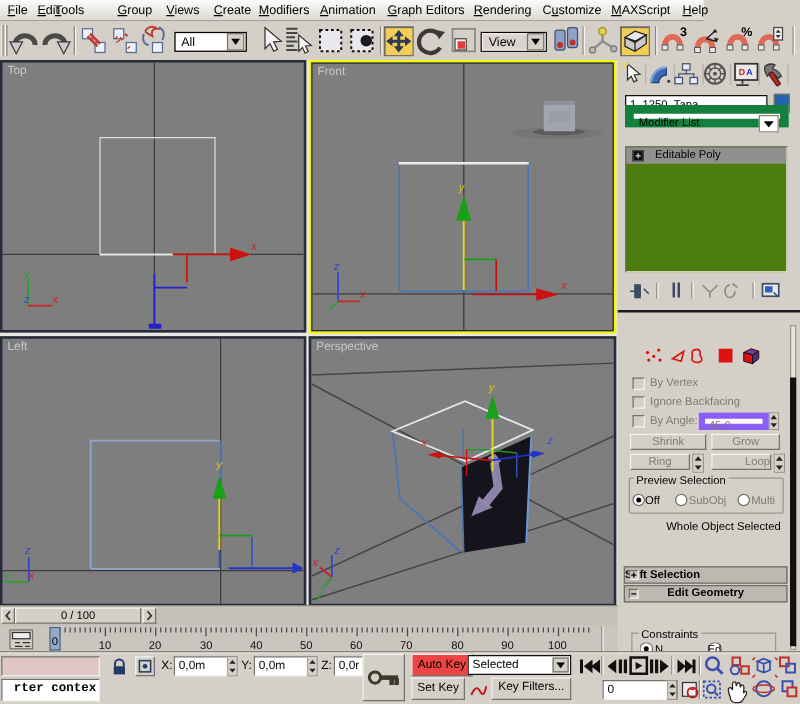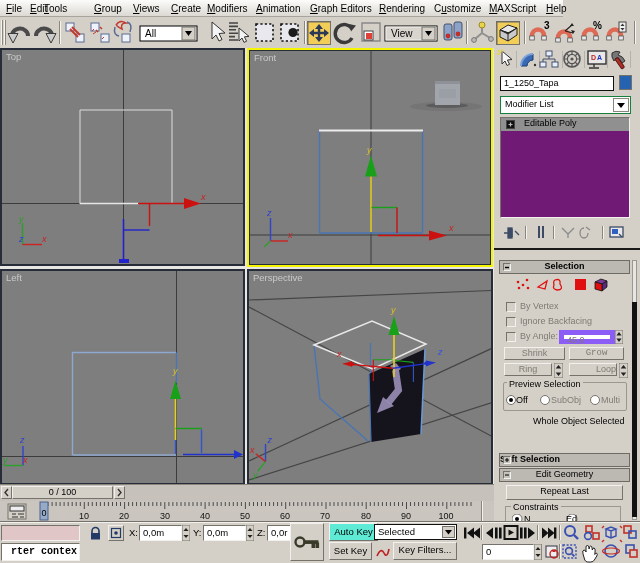--- a/index.html
+++ b/index.html
@@ -356,30 +356,30 @@
         <rect x="124" y="9" width="3.4" height="12" rx="1" fill="#b03028" stroke="#5a1814" transform="rotate(-35 126 15)"></rect>
       </g>
     </g>
   </svg>
 
   <div class="abs" style="left:6px;top:28px;width:114px;height:15px;background:#fff;border:1px solid #111;">
     <div style="margin:1px 0 0 3px;">1_1250_Tapa</div>
   </div>
   <div class="abs" style="left:125px;top:27px;width:13px;height:15px;background:#2563b0;border:1px solid #75726b;"></div>
 
-  <div class="abs" style="left:6px;top:48px;width:131px;height:18px;background:#fff;border:1px solid #15803d;">
+  <div class="abs" style="left:6px;top:36px;width:131px;height:18px;background:#fff;border:7px solid #15803d;">
     <div style="margin:2px 0 0 4px;">Modifier List</div>
     <div class="abs" style="right:1px;top:1px;width:16px;height:14px;background:#fff;border:1px solid #8a867e;">
       <svg width="14" height="12">
             <path d="M3,4 l8,0 l-4,5 z" fill="#000"></path>
           </svg>
     </div>
   </div>
 
-  <div class="abs sunken" style="left:6px;top:69px;width:130px;height:101px;background:#701a75;">
+  <div class="abs sunken" style="left:6px;top:69px;width:130px;height:101px;background:#4d7c0f;">
     <div class="abs" style="left:0px;top:0px;width:128px;height:13px;background:#909090;">
       <div class="abs" style="left:5px;top:2px;width:9px;height:9px;background:#111;border:1px solid #444;">
         <svg width="7" height="7">
               <path d="M1.5,3.5 h4 M3.5,1.5 v4" stroke="#bbb" stroke-width="1.2"></path>
             </svg>
       </div>
       <div class="abs" style="left:23px;top:0px;">Editable Poly</div>
     </div>
   </div>
 
@@ -400,28 +400,20 @@
           <rect x="108" y="4" width="1" height="13"></rect>
         </g>
     <g fill="#f2f1ee">
           <rect x="32" y="4" width="1" height="13"></rect>
           <rect x="60" y="4" width="1" height="13"></rect>
           <rect x="109" y="4" width="1" height="13"></rect>
         </g>
   </svg>
   <div class="abs" style="left:0;top:200px;width:146px;height:2px;background:#1a1a1a;"></div>
 
-  <div class="abs raised" style="left:5px;top:212px;width:131px;height:14px;background:#bcb9b2;border-color:#6e6b64;">
-    <div class="abs sunken" style="left:3px;top:2px;width:8px;height:8px;background:#c6c3bc;">
-          <svg width="6" height="6">
-            <path d="M1,3.5 h4" stroke="#000" stroke-width="1.4"></path>
-          </svg>
-        </div>
-    <div style="text-align:center;font-weight:bold;margin-top:0px;">Selection</div>
-  </div>
   <svg class="abs" style="left:0;top:228px;" width="146" height="17" viewBox="0 0 146 17">
     <g fill="#e01010">
       <circle cx="24" cy="6" r="1.3"></circle>
           <circle cx="29" cy="9" r="1.3"></circle>
           <circle cx="25" cy="12" r="1.3"></circle>
           <circle cx="33" cy="4" r="1.3"></circle>
           <circle cx="34" cy="12" r="1.3"></circle>
       <path d="M44,11 l9,-6 l-2,8 z" fill="none" stroke="#e01010" stroke-width="1.3"></path>
       <path d="M61,4 q6,-2 5,4 q4,6 -3,6 q-5,-1 -3,-5 q-1,-4 1,-5 z" fill="none" stroke="#e01010" stroke-width="1.3"></path>
       <rect x="81" y="3" width="11" height="11" fill="#e01010"></rect>
@@ -439,21 +431,21 @@
   <div class="abs sunken" style="left:12px;top:284px;width:10px;height:10px;background:#d4d0c8;"></div>
   <div class="abs" style="left:26px;top:283px;color:#7e7b74;">By Angle:</div>
   <div class="abs" style="left:65px;top:282px;width:56px;height:14px;background:#fff;border:5px solid #8b5cf6;color:#7e7b74;">
         <div style="margin:0 0 0 3px;">45,0</div>
       </div>
   <svg class="abs" style="left:121px;top:282px;" width="8" height="14">
         <rect x="0" y="0" width="8" height="14" fill="#d4d0c8" stroke="#75726b" stroke-width="1"></rect>
         <path d="M4,2 l2.6,3.4 h-5.2 z M4,12 l2.6,-3.4 h-5.2 z" fill="#222"></path>
       </svg>
   <div class="abs raised" style="left:10px;top:299px;width:61px;height:13px;text-align:center;color:#7e7b74;background:#d4d0c8;">Shrink</div>
-  <div class="abs raised" style="left:75px;top:299px;width:55px;height:13px;text-align:center;color:#7e7b74;background:#d4d0c8;font-family:Liberation Mono, monospace;">Grow</div>
+  <div class="abs raised" style="left:75px;top:299px;width:55px;height:13px;text-align:center;color:#7e7b74;background:#d4d0c8;">Grow</div>
   <div class="abs raised" style="left:10px;top:315px;width:48px;height:13px;text-align:center;color:#7e7b74;background:#d4d0c8;">Ring</div>
   <svg class="abs" style="left:60px;top:315px;" width="9" height="15">
         <rect x="0" y="0" width="9" height="15" fill="#d4d0c8" stroke="#75726b" stroke-width="1"></rect>
         <path d="M4.5,2 l2.8,3.6 h-5.6 z M4.5,13 l2.8,-3.6 h-5.6 z" fill="#222"></path>
       </svg>
   <div class="abs raised" style="left:75px;top:315px;width:48px;height:13px;text-align:right;color:#7e7b74;background:#d4d0c8;">Loop</div>
   <svg class="abs" style="left:125px;top:315px;" width="9" height="15">
         <rect x="0" y="0" width="9" height="15" fill="#d4d0c8" stroke="#75726b" stroke-width="1"></rect>
         <path d="M4.5,2 l2.8,3.6 h-5.6 z M4.5,13 l2.8,-3.6 h-5.6 z" fill="#222"></path>
       </svg>
@@ -478,23 +470,22 @@
           </svg>
         </div>
     <div style="text-align:left;font-weight:bold;">Soft Selection</div>
   </div>
   <div class="abs raised" style="left:5px;top:420px;width:131px;height:14px;background:#bcb9b2;border-color:#6e6b64;">
     <div class="abs sunken" style="left:3px;top:2px;width:8px;height:8px;background:#c6c3bc;">
           <svg width="6" height="6">
             <path d="M1,3 h4" stroke="#000"></path>
           </svg>
         </div>
-    <div style="text-align:center;font-weight:normal;">Edit Geometry</div>
-  </div>
-  <div class="abs raised" style="left:12px;top:437px;width:117px;height:15px;text-align:center;background:#d4d0c8;">Repeat Last</div>
+    <div style="text-align:center;font-weight:bold;">Edit Geometry</div>
+  </div>
   <fieldset class="abs" style="left:11px;top:458px;width:116px;height:20px;border:1px solid #9a978f;border-top:1px solid #9a978f;"></fieldset>
   <div class="abs" style="left:17px;top:454px;background:#d4d0c8;padding:0 2px;">Constraints</div>
   <svg class="abs" style="left:18px;top:466px;" width="110" height="7">
     <circle cx="5" cy="5" r="5" fill="#fff" stroke="#75726b"></circle>
         <circle cx="5" cy="5" r="2" fill="#000"></circle>
     <circle cx="60" cy="5" r="5" fill="#fff" stroke="#75726b"></circle>
   </svg>
   <div class="abs" style="left:30px;top:466px;">N</div>
   <div class="abs" style="left:72px;top:466px;">Ed</div>
 
@@ -698,21 +689,21 @@
           <g stroke="#3a3a2a" fill="#3a3a2a">
             <circle cx="9" cy="18" r="4.5" fill="none" stroke-width="2.4"></circle>
             <rect x="13" y="16.8" width="14" height="2.6"></rect>
             <rect x="21" y="19" width="2.6" height="4.5"></rect>
             <rect x="25" y="19" width="2.6" height="4.5"></rect>
           </g>
         </svg>
   </div>
 
 
-  <div class="abs raised" style="left:329px;top:0px;width:49px;height:18px;background:#5eead4;text-align:center;">
+  <div class="abs raised" style="left:329px;top:0px;width:49px;height:18px;background:#ef4444;text-align:center;">
         <div style="margin-top:2px;">Auto Key</div>
       </div>
   <div class="abs raised" style="left:329px;top:19px;width:43px;height:18px;background:#d4d0c8;text-align:center;">
         <div style="margin-top:2px;">Set Key</div>
       </div>
   <div class="abs" style="left:374px;top:1px;width:83px;height:16px;background:#fff;border:1px solid #111;">
     <div style="margin:1px 0 0 3px;">Selected</div>
     <div class="abs" style="right:1px;top:1px;width:13px;height:12px;background:#d4d0c8;border:1px solid #75726b;">
           <svg width="11" height="10">
             <path d="M2,3 l7,0 l-3.5,4.5 z" fill="#000"></path>

